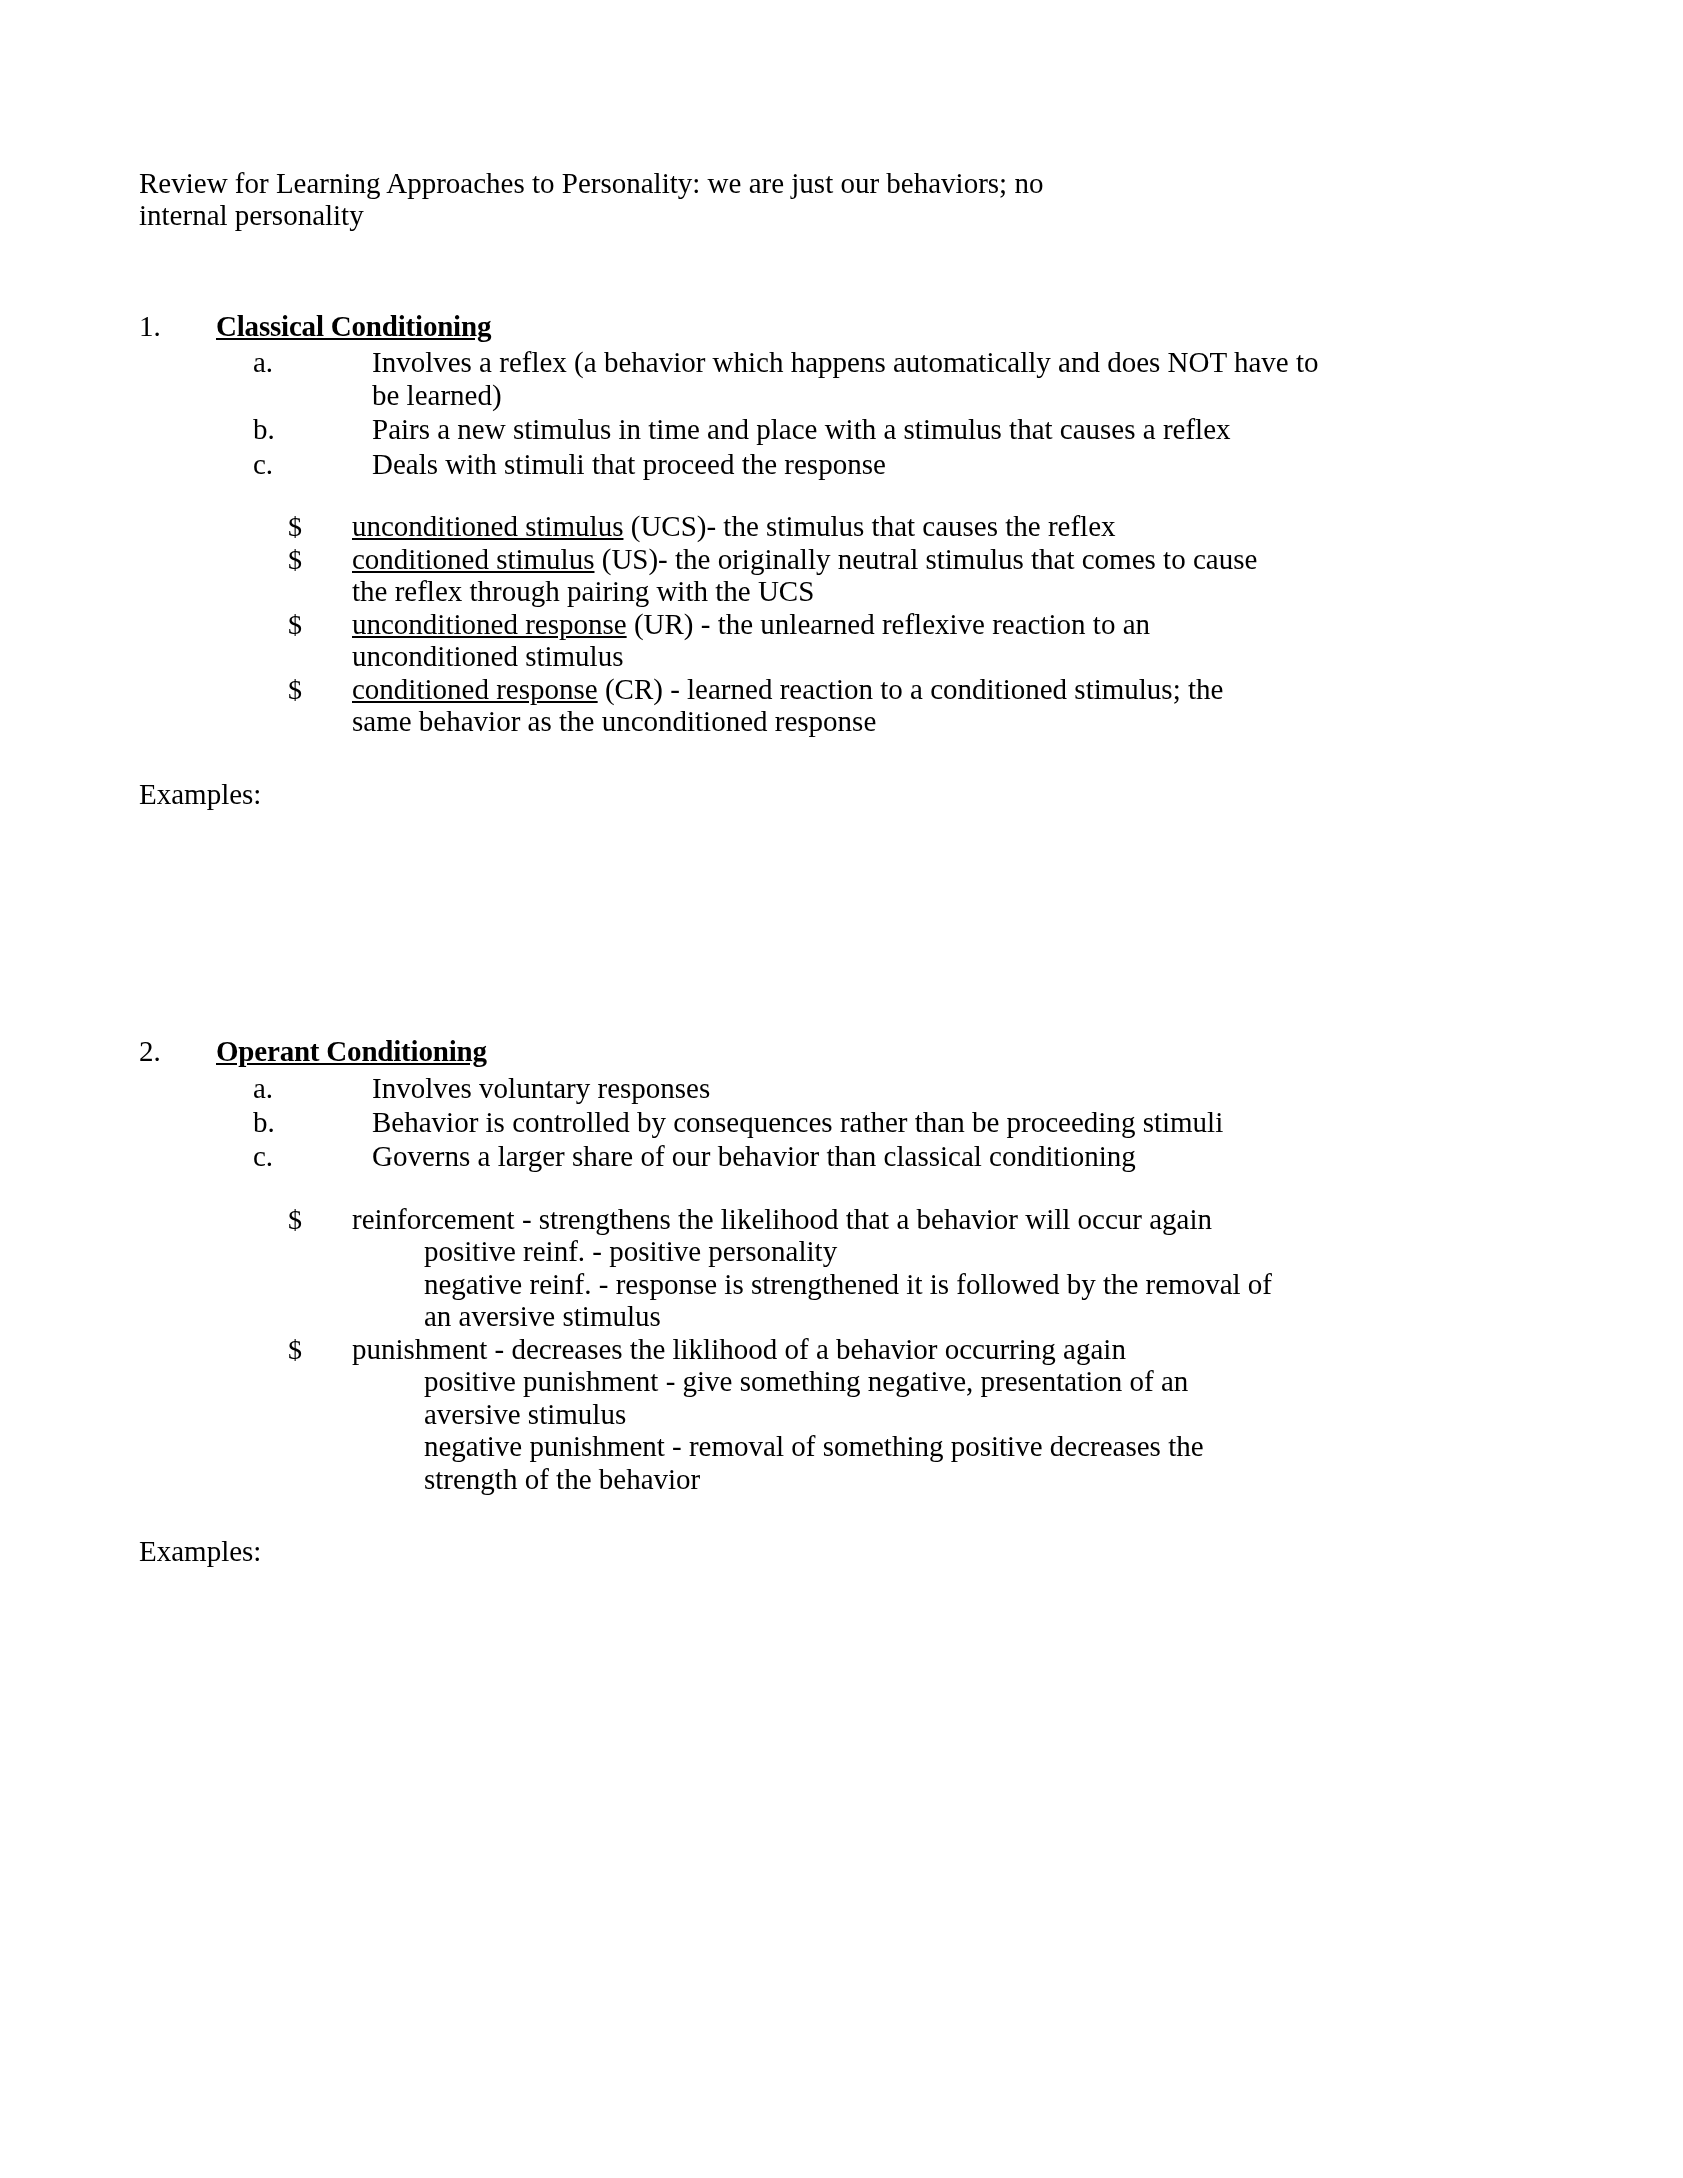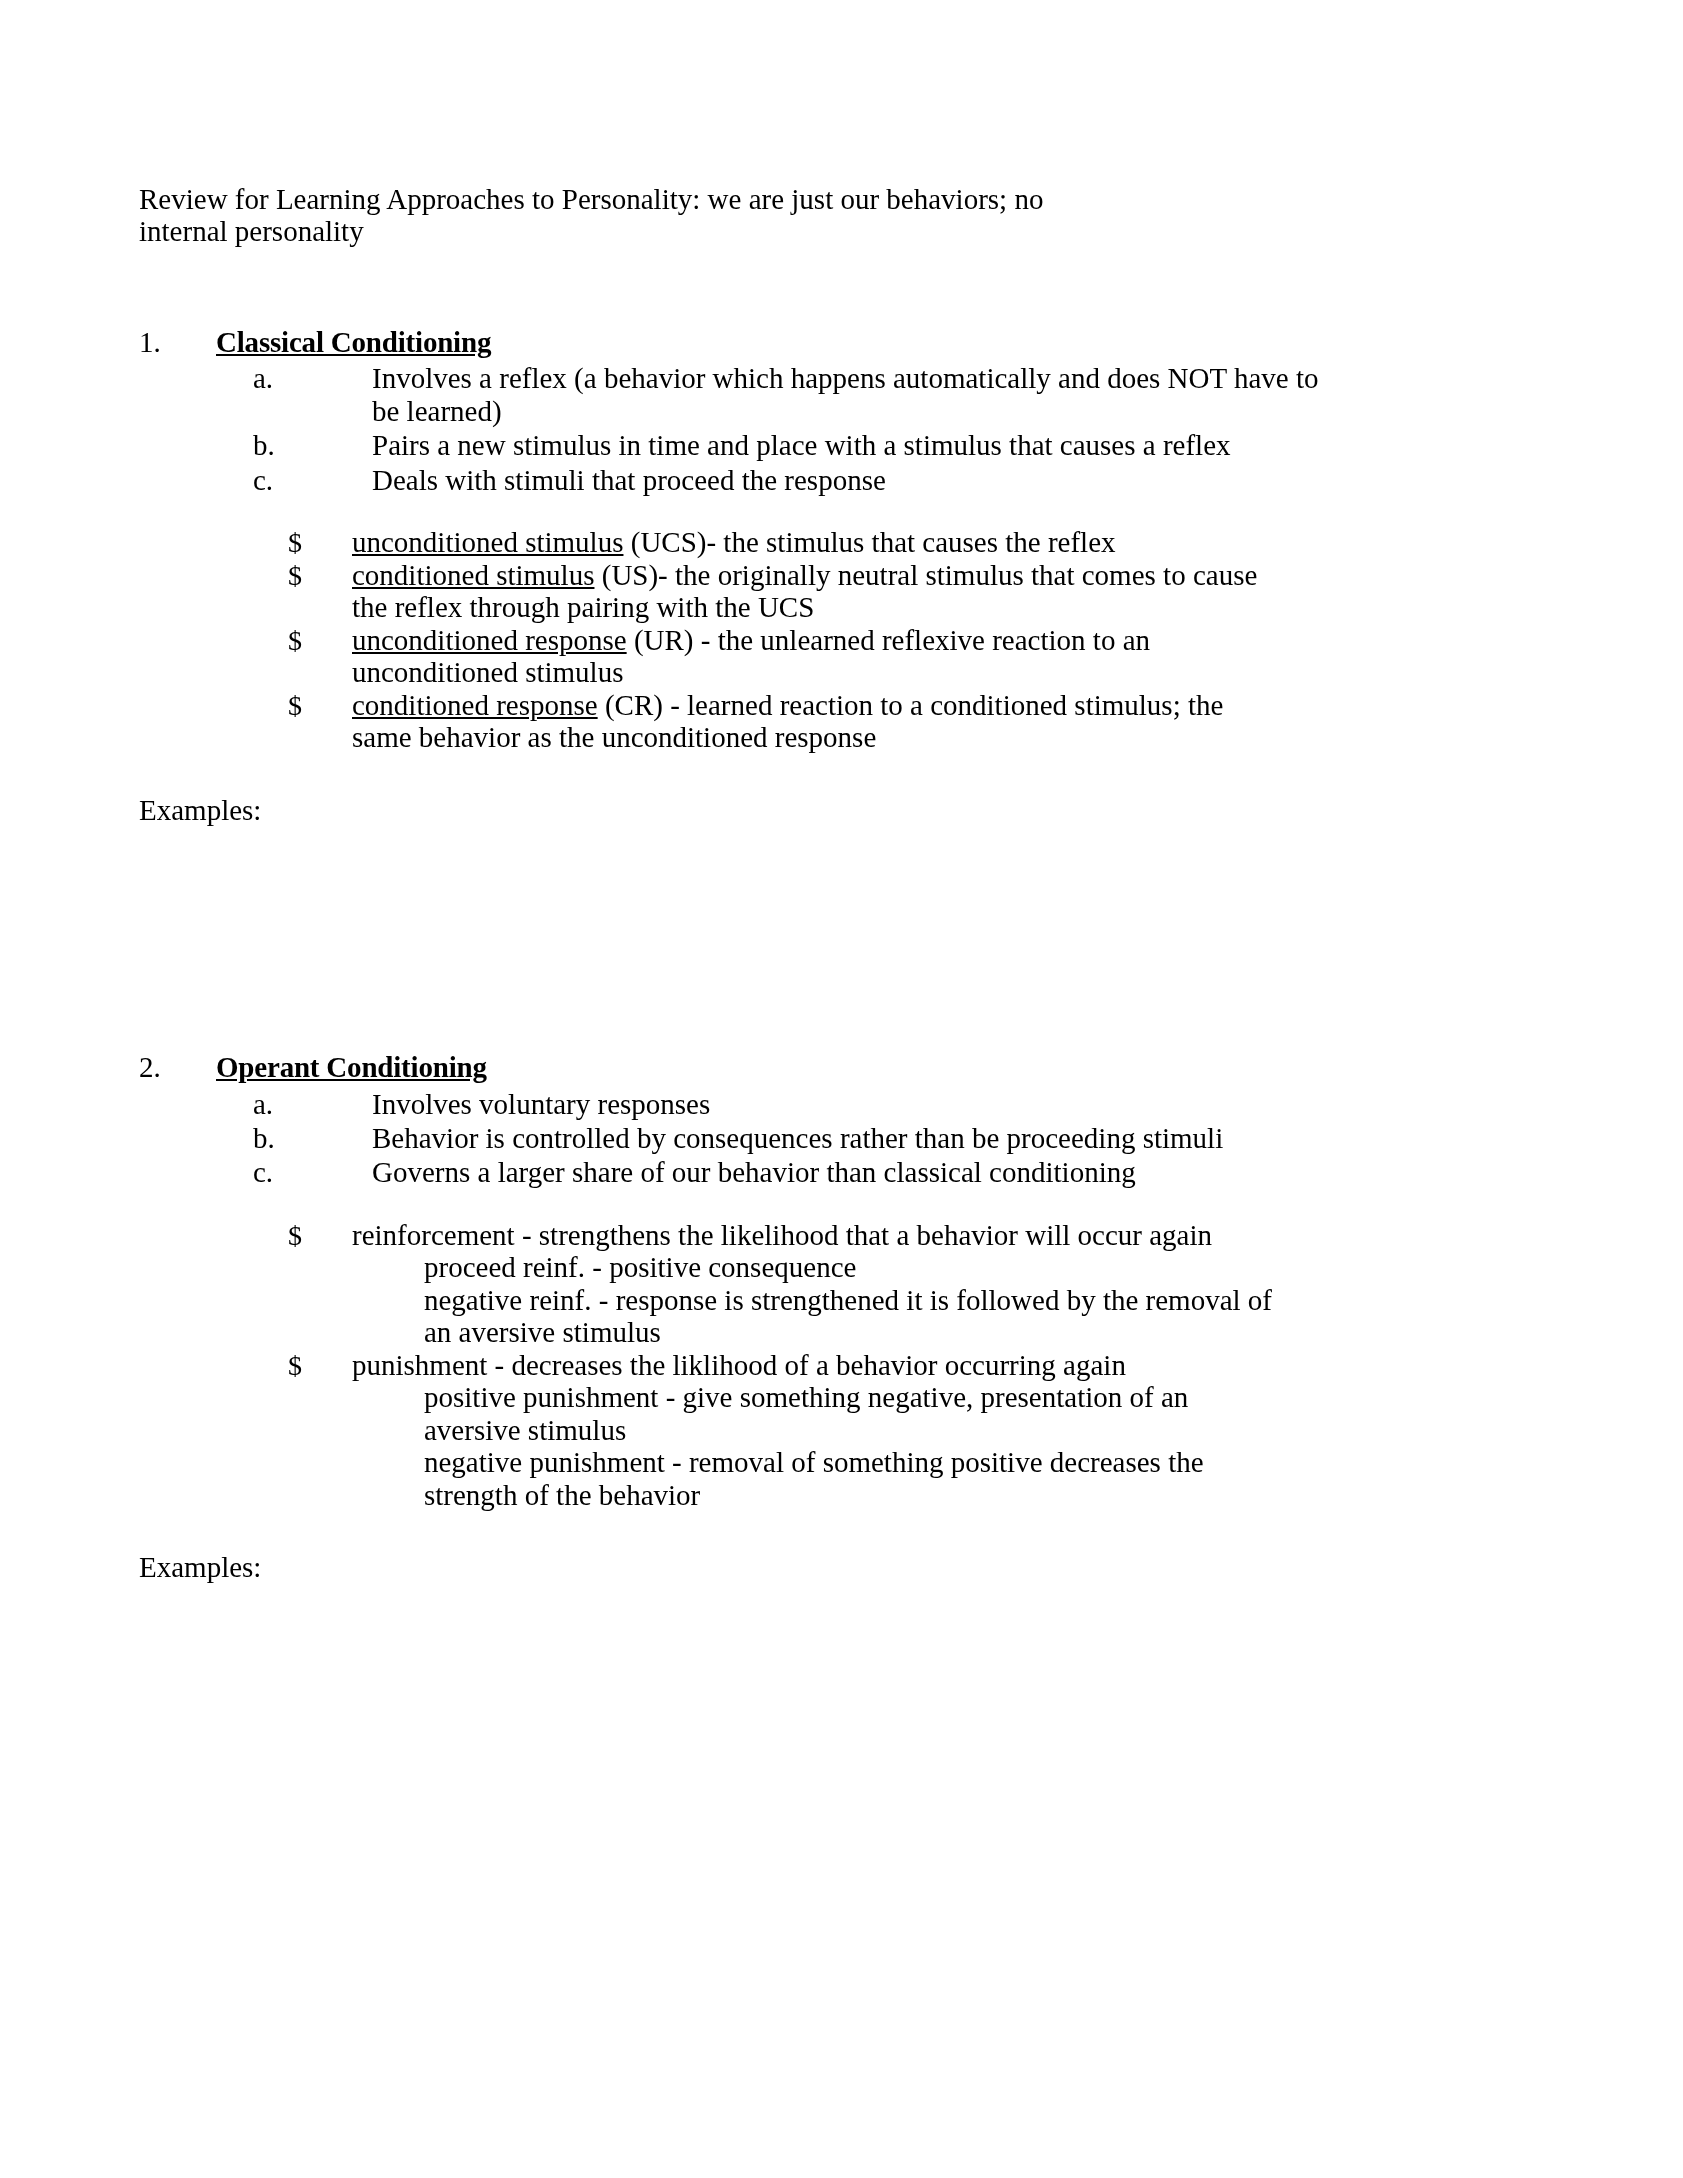--- a/index.html
+++ b/index.html
@@ -17,21 +17,21 @@
   .page {
     position: relative;
     width: 1683px;
     height: 2178px;
     background: #ffffff;
     box-sizing: border-box;
   }
   .content {
     position: absolute;
     left: 139px;
-    top: 183px;
+    top: 167px;
     width: 1287px;
     font-size: 29px;
     line-height: 1.12;
   }
 
   
   .title-para {
     width: 1000px;
     margin: 0 0 36px 0;
   }
@@ -196,21 +196,21 @@
           <span class="abc-marker">c.</span>
           <span class="abc-text">Governs a larger share of our behavior than classical conditioning</span>
         </div>
       </div>
 
       <div class="spacer-sm"></div>
 
       <div class="dollar-list">
         <div class="dollar-item">
           <span class="dollar-marker">$</span>
-          <span class="dollar-text"><span>reinforcement - strengthens the likelihood that a behavior will occur again</span><span class="nested">proceed reinf. - positive consequence</span><span class="nested">negative reinf. - response is strengthened it is followed by the removal of an aversive stimulus</span></span>
+          <span class="dollar-text"><span>reinforcement - strengthens the likelihood that a behavior will occur again</span><span class="nested">positive reinf. - positive personality</span><span class="nested">negative reinf. - response is strengthened it is followed by the removal of an aversive stimulus</span></span>
         </div>
         <div class="dollar-item">
           <span class="dollar-marker">$</span>
           <span class="dollar-text"><span>punishment - decreases the liklihood of a behavior occurring again</span><span class="nested">positive punishment - give something negative, presentation of an aversive stimulus</span><span class="nested">negative punishment - removal of something positive decreases the strength of the behavior</span></span>
         </div>
       </div>
 
       <div class="spacer-md"></div>
 
       <p class="examples">Examples:</p>

